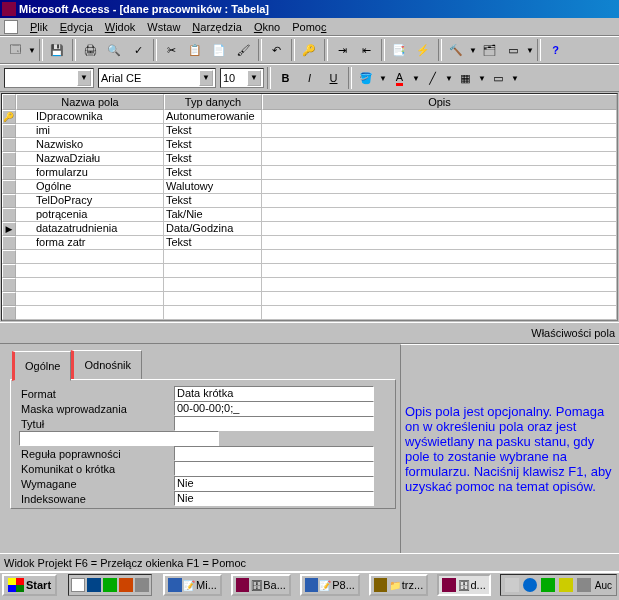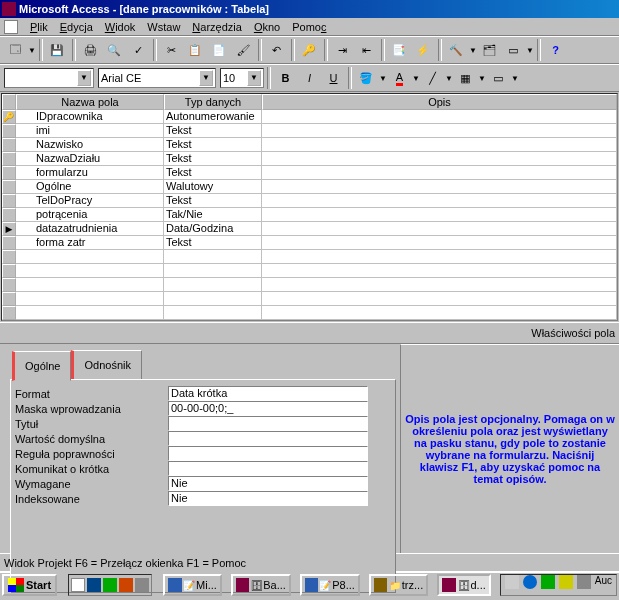--- a/index.html
+++ b/index.html
@@ -35,39 +35,39 @@
 .gr-rowh { width: 14px; background: #c0c0c0; border: 1px outset #fff; display:flex; align-items:center; justify-content:center; font-size:9px;}
 .gr-cell { border-right: 1px solid #c0c0c0; border-bottom: 1px solid #c0c0c0; padding: 0 2px; line-height: 13px; overflow:hidden; white-space:nowrap;}
 .gr-name { width: 148px; padding-left: 20px; }
 .gr-type { width: 98px; }
 .gr-desc { flex: 1; }
 
 .props-title { text-align: right; padding: 4px; border-top: 1px solid #fff; }
 .props-area { display: flex; border-top: 1px solid #808080; height: 210px; }
 .props-left { width: 400px; padding: 6px 4px 4px 10px; }
 .props-right { flex: 1; border-left: 1px solid #808080; border-top: 1px solid #fff; display: flex; align-items: center; justify-content: center; padding: 10px 4px; }
-.props-help { color: #0000ff; text-align: center; font-size: 11px; font-weight: bold; }
+.props-help { color: #0000ff; font-size: 13px; }
 
 .tabs { display: flex; margin-left: 2px; }
 .tab { padding: 8px 10px; border: 1px solid #808080; border-bottom: none; background: #c0c0c0; border-top: 1px solid #fff; border-left: 3px solid #ef4444; position:relative; }
 .tab.active { background: #c0c0c0; z-index: 2; top:1px; border-bottom:1px solid #c0c0c0; margin-bottom:-1px;}
-.tabpanel { border: 1px solid #808080; border-top: 1px solid #fff; border-left: 1px solid #fff; background: #c0c0c0; padding: 6px 2px; height: 214px; }
+.tabpanel { border: 1px solid #808080; border-top: 1px solid #fff; border-left: 1px solid #fff; background: #c0c0c0; padding: 6px 8px; height: 130px; }
 .prop-row { display: flex; height: 15px; align-items:center; }
 .prop-label { width: 155px; padding-left: 2px; }
 .prop-val { width: 200px; background: white; border: 1px solid #808080; border-right-color:#fff; border-bottom-color:#fff; height: 15px; padding: 0 2px; line-height:13px;}
 
 .statusbar { height: 18px; border-top: 1px solid #fff; padding: 2px 4px; display:flex; align-items:center;}
 
 .taskbar { height: 26px; background: #c0c0c0; border-top: 2px outset #fff; display: flex; align-items: center; padding: 1px 2px; gap:9px;}
 .start-btn { height: 22px; padding: 0 4px; border: 2px outset #fff; display: flex; align-items: center; font-weight: bold; }
 .winflag { width:16px; height:14px; margin-right:2px; background: conic-gradient(red 0 25%, green 0 50%, blue 0 75%, yellow 0); }
 .task-btn { height: 22px; padding: 0 3px; border: 2px outset #fff; display: flex; align-items: center; font-size: 10px; max-width:60px; overflow:hidden; white-space:nowrap;}
 .task-btn.active { border: 2px inset #fff; background:#e0e0e0;}
 .task-icon { width:14px; height:14px; margin-right:2px; background:#004080; }
-.tray { margin-left:auto; border: 1px inset #808080; height:22px; padding:0 4px; display:flex; align-items:flex-start; gap:4px;}
+.tray { margin-left:auto; border: 1px inset #808080; height:22px; padding:0 4px; display:flex; align-items:center; gap:4px;}
 .tray-icon { width:14px; height:14px; }
 .ql { border:1px inset #808080; height:22px; padding:0 2px; display:flex; align-items:center; gap:2px; margin:0 2px;}
 </style>
 </head>
 <body>
 
 <div class="titlebar">
   <div class="titlebar-icon"></div>
   <div class="titlebar-text">Microsoft Access - [dane pracowników : Tabela]</div>
 </div>
@@ -270,21 +270,20 @@
         </div>
       <div class="prop-row">
           <div class="prop-label">Maska wprowadzania</div>
           <div class="prop-val">00-00-00;0;_</div>
         </div>
       <div class="prop-row">
           <div class="prop-label">Tytuł</div>
           <div class="prop-val"></div>
         </div>
       <div class="prop-row">
-          <div class="prop-label">Wartość domyślna</div>
           <div class="prop-val"></div>
         </div>
       <div class="prop-row">
           <div class="prop-label">Reguła poprawności</div>
           <div class="prop-val"></div>
         </div>
       <div class="prop-row">
           <div class="prop-label">Komunikat o krótka</div>
           <div class="prop-val"></div>
         </div>

